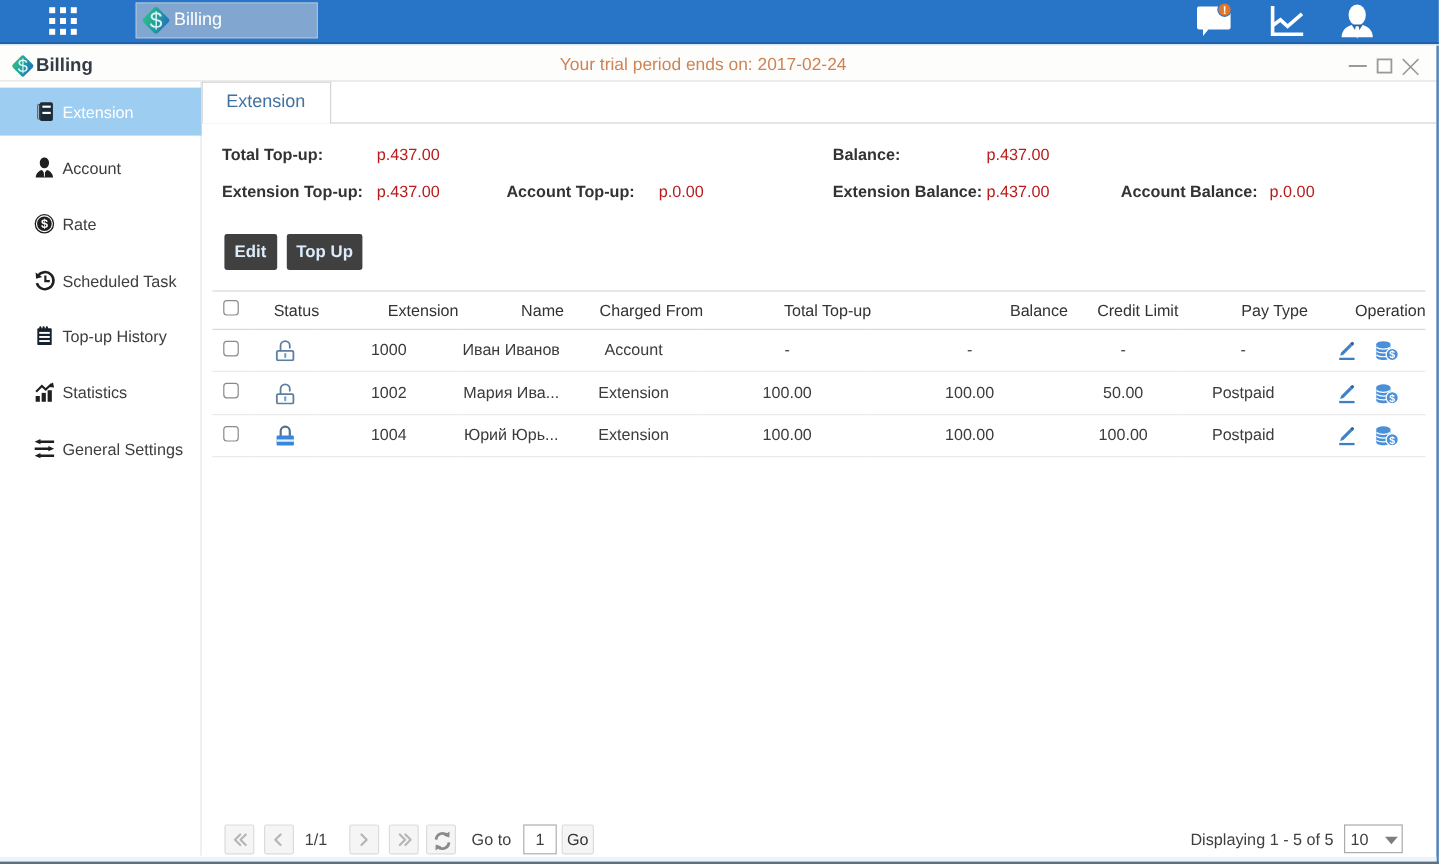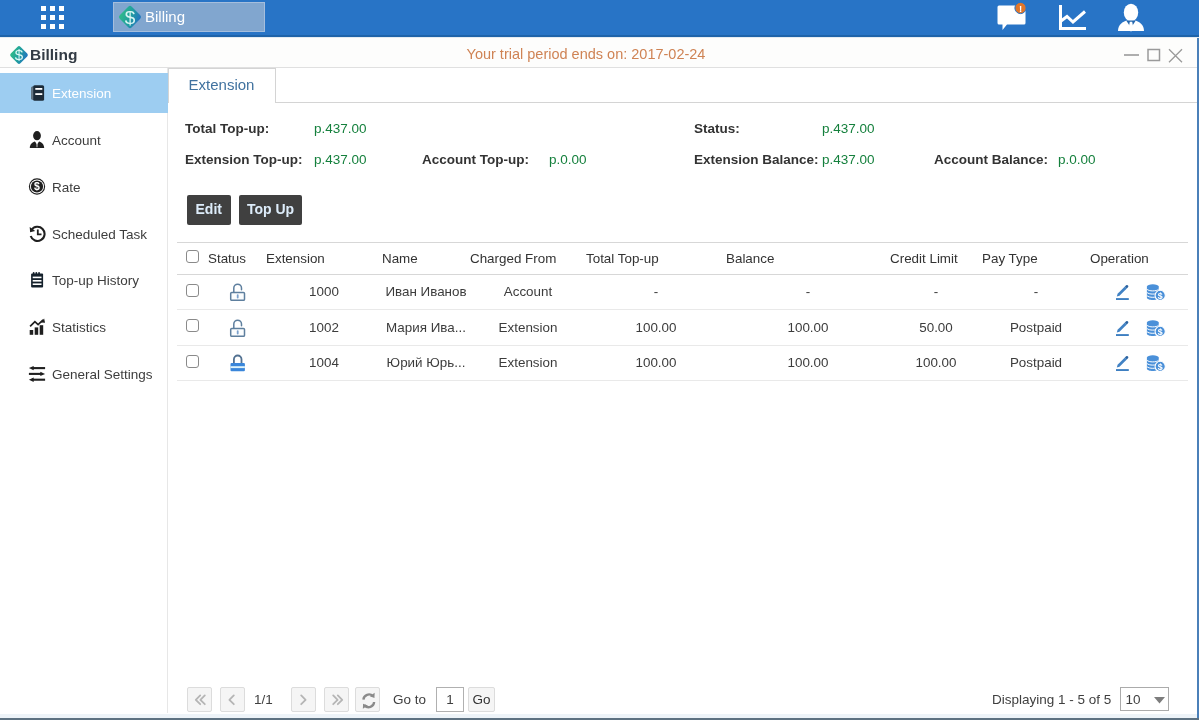--- a/index.html
+++ b/index.html
@@ -13,24 +13,24 @@
 #trial { position:absolute; left:0; top:8px; width:1172px; text-align:center; font-size:14.5px; color:#cf8354; }
 #sidebar { position:absolute; left:0; top:68px; width:168px; height:645px; background:#fff; border-right:1px solid #e7e7e7; }
 .sitem { position:absolute; left:0; width:168px; height:40px; font-size:13.5px; color:#3d3d3d; }
 .sitem .lbl { position:absolute; left:52px; top:13px; }
 .sitem.sel { background:#9dcdf1; color:#fff; }
 .sicon { position:absolute; left:28px; top:11px; width:18px; height:18px; }
 #main { position:absolute; left:169px; top:68px; width:1030px; height:645px; }
 #tabbar { position:absolute; left:0; top:0; width:1028px; height:34.5px; border-bottom:1px solid #d4d4d4; }
 #tab1 { position:absolute; left:-1.5px; top:0; width:108px; height:34.5px; background:#fff; border:1px solid #d4d4d4; border-bottom:none; color:#41729f; font-size:15px; text-align:center; line-height:32px; }
 .slabel { position:absolute; font-size:13.5px; font-weight:bold; color:#333; }
-.sval { position:absolute; font-size:13.5px; color:#15803d; }
+.sval { position:absolute; font-size:13.5px; color:#b91c1c; }
 .btn { position:absolute; top:126.5px; height:30px; background:#404040; color:#ddecfa; font-size:14px; text-align:center; line-height:29px; border-radius:2px; font-weight:bold; }
 table { border-collapse:collapse; table-layout:fixed; position:absolute; left:7.5px; top:174px; width:1011.5px; font-size:13.4px; color:#3c3c3c; }
-th { font-weight:normal; color:#333; height:31.8px; border-top:1px solid #d7d7d7; border-bottom:1px solid #d7d7d7; text-align:left; }
+th { font-weight:normal; color:#333; height:31.8px; border-top:1px solid #d7d7d7; border-bottom:1px solid #d7d7d7; text-align:right; }
 td { height:35.4px; border-bottom:1px solid #e9e9e9; text-align:center; }
 tr.alt td { background:#f5f5f5; }
 #pager { position:absolute; left:0; top:619px; width:1164px; height:26px; font-size:13.5px; color:#3f3f3f; }
 .pbtn { position:absolute; top:0; width:25px; height:25px; background:#f5f5f5; border:1px solid #dcdcdc; border-radius:2px; }
 .cb { width:13px; height:13px; border:1px solid #8a8a8a; border-radius:3px; background:#fff; display:inline-block; }
 #rframe { position:absolute; left:1197px; top:38px; width:2px; height:682px; background:#4b80b9; }
 #bframe { position:absolute; left:0; top:714px; width:1197px; height:6px; background:#edf3f8; }
 #bframe2 { position:absolute; left:0; top:718px; width:1199px; height:2px; background:#5d7181; }
 </style>
 </head>
@@ -232,21 +232,21 @@
       </svg>
       <span class="lbl">Statistics</span>
     </div>
 </div>
 <div id="main">
   <div id="tabbar">
       <div id="tab1">Extension</div>
     </div>
   <div class="slabel" style="left:16px;top:53px">Total Top-up:</div>
   <div class="sval" style="left:145px;top:53px">p.437.00</div>
-  <div class="slabel" style="left:525px;top:53px">Status:</div>
+  <div class="slabel" style="left:525px;top:53px">Balance:</div>
   <div class="sval" style="left:653px;top:53px">p.437.00</div>
   <div class="slabel" style="left:16px;top:84px">Extension Top-up:</div>
   <div class="sval" style="left:145px;top:84px">p.437.00</div>
   <div class="slabel" style="left:253px;top:84px">Account Top-up:</div>
   <div class="sval" style="left:380px;top:84px">p.0.00</div>
   <div class="slabel" style="left:525px;top:84px">Extension Balance:</div>
   <div class="sval" style="left:653px;top:84px">p.437.00</div>
   <div class="slabel" style="left:765px;top:84px">Account Balance:</div>
   <div class="sval" style="left:889px;top:84px">p.0.00</div>
   <div class="btn" style="left:17.5px;width:44.5px">Edit</div>

